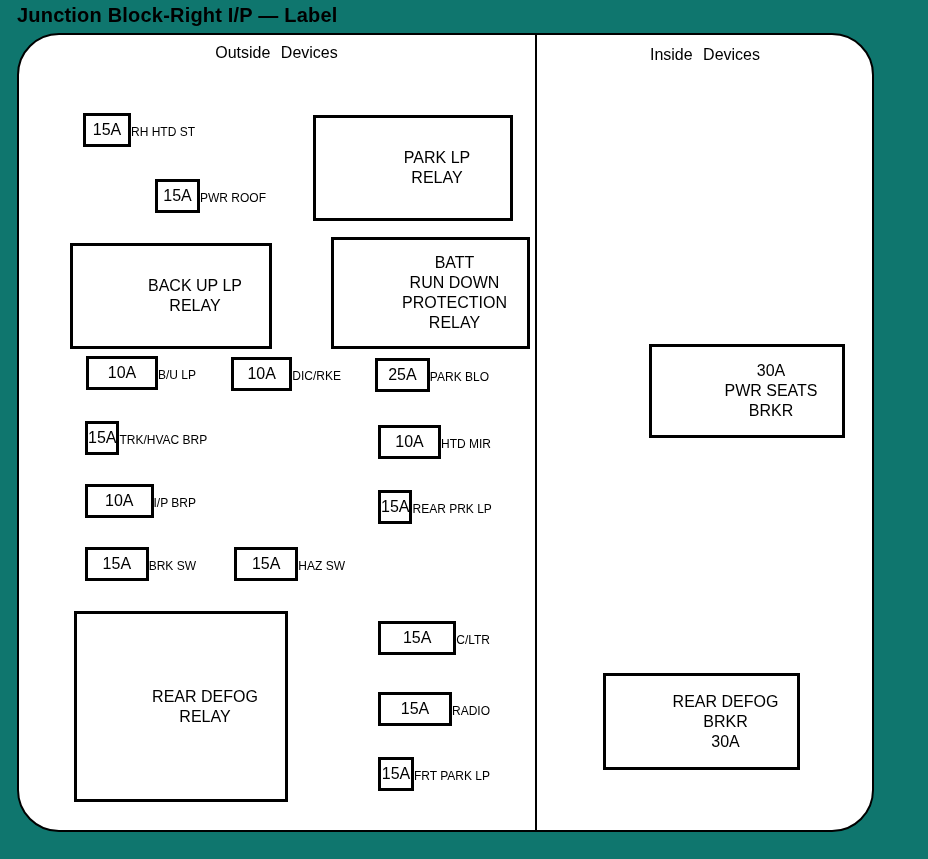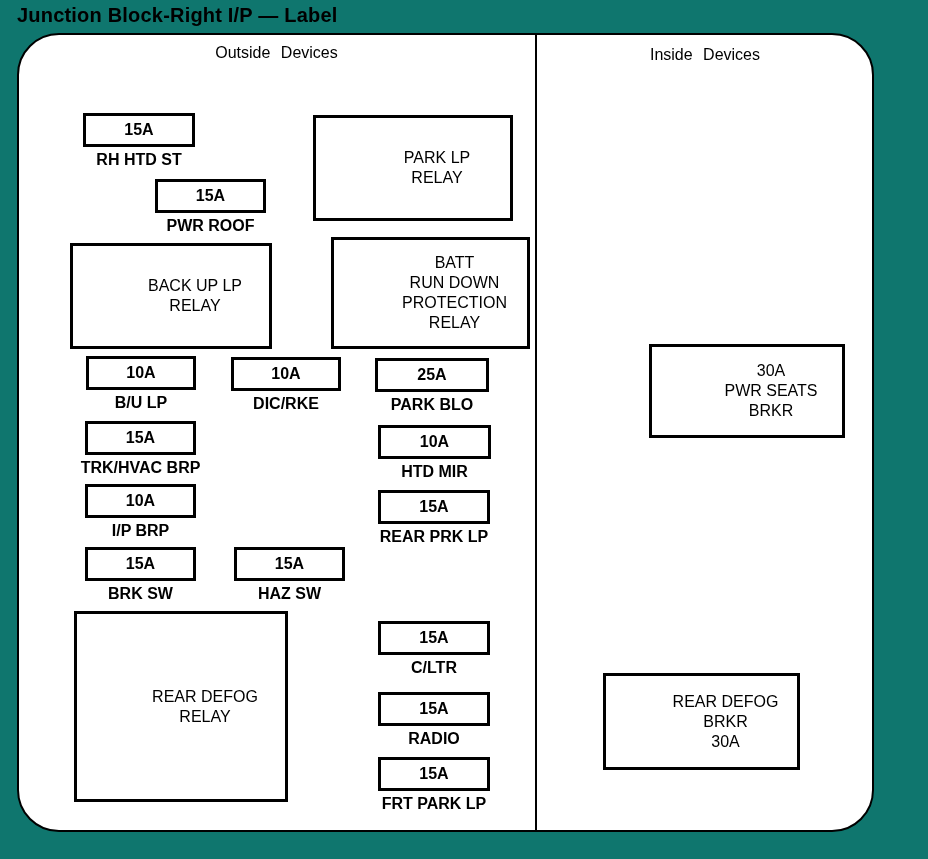--- a/index.html
+++ b/index.html
@@ -35,32 +35,32 @@
   .section-header {
     position:absolute;
     font-size:16px; word-spacing:6px;
     text-align:center; white-space:nowrap;
   }
   .hdr-outside { left:17px;  width:519px; top:44px; }
   .hdr-inside  { left:536px; width:338px; top:46px; }
 
   .fuse {
     position:absolute;
-    display:flex; flex-direction:column; align-items:center;font-weight:bold;
+    display:flex; flex-direction:row; align-items:center;
   }
   .fuse .amp {
     width:100%; height:34px;
     border:3px solid #000;
     display:flex; align-items:center; justify-content:center;
     font-size:16px;
     background:#fff;
   }
   .fuse .lbl {
     margin-top:4px;
-    font-size:16px; line-height:18px;
+    font-size:12px; line-height:18px;
     white-space:nowrap;
   }
   .relay {
     position:absolute;
     border:3px solid #000;
     display:flex; align-items:center; justify-content:center;
     text-align:center;
     font-size:16px; line-height:20px;
     white-space:pre-line;
     background:#fff;

